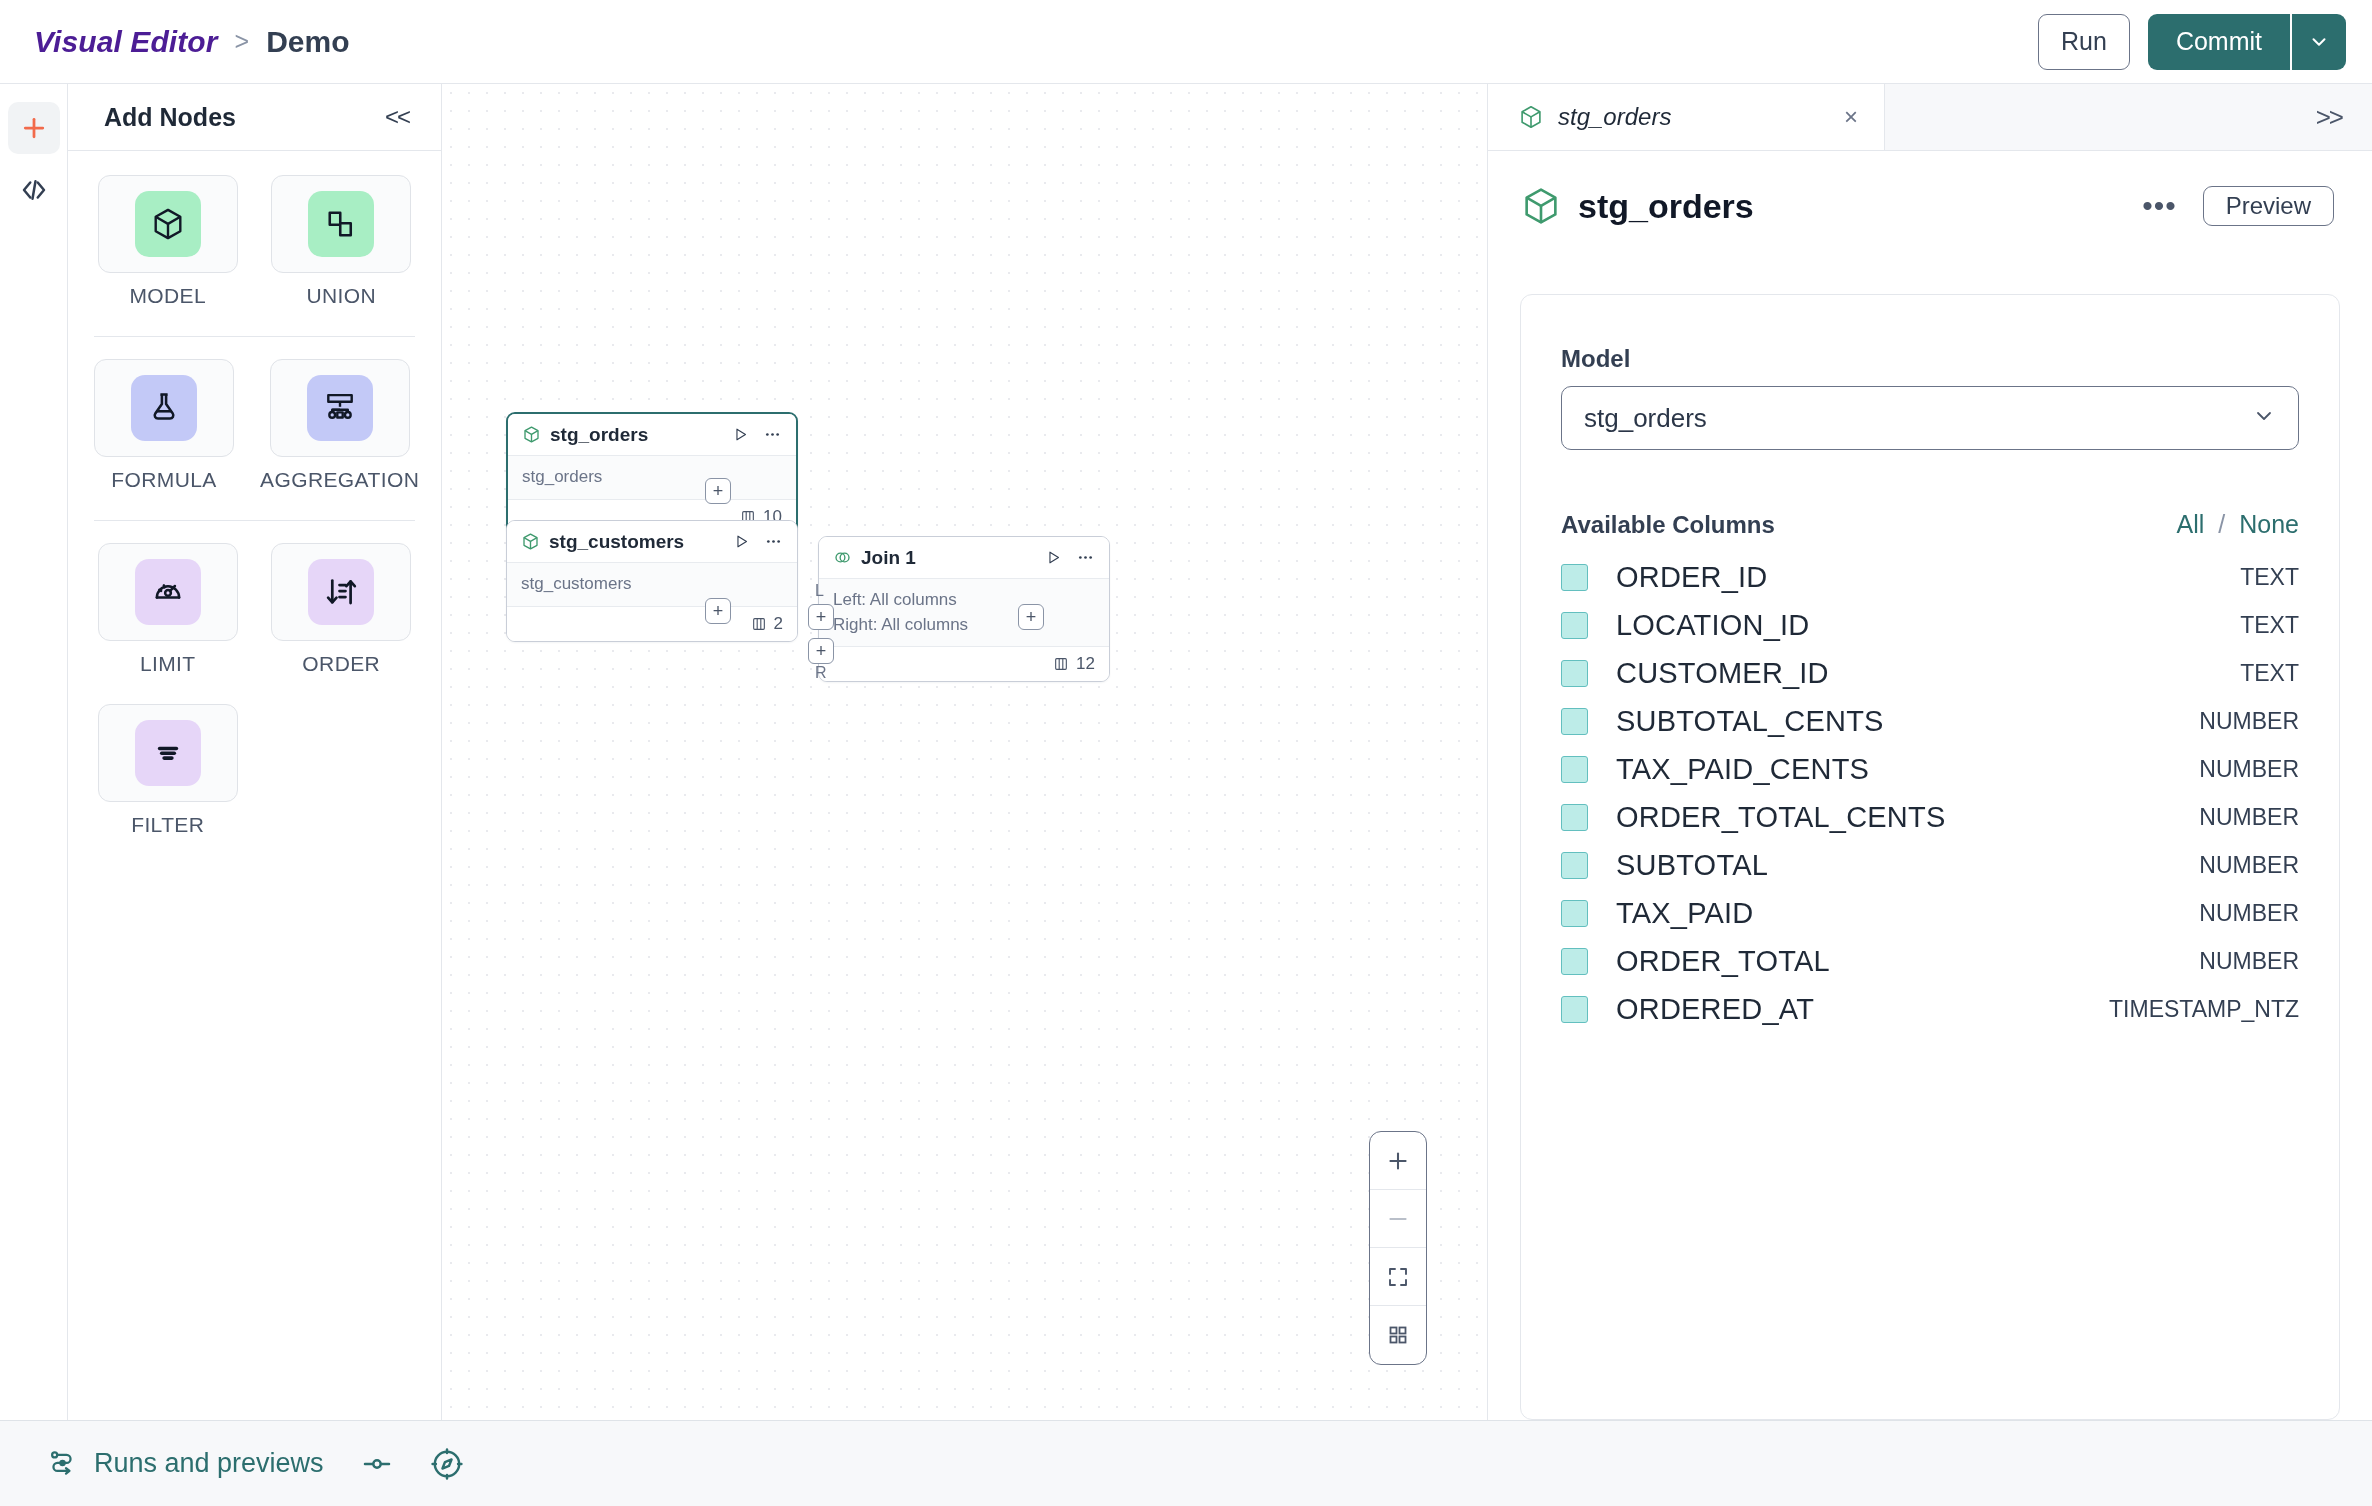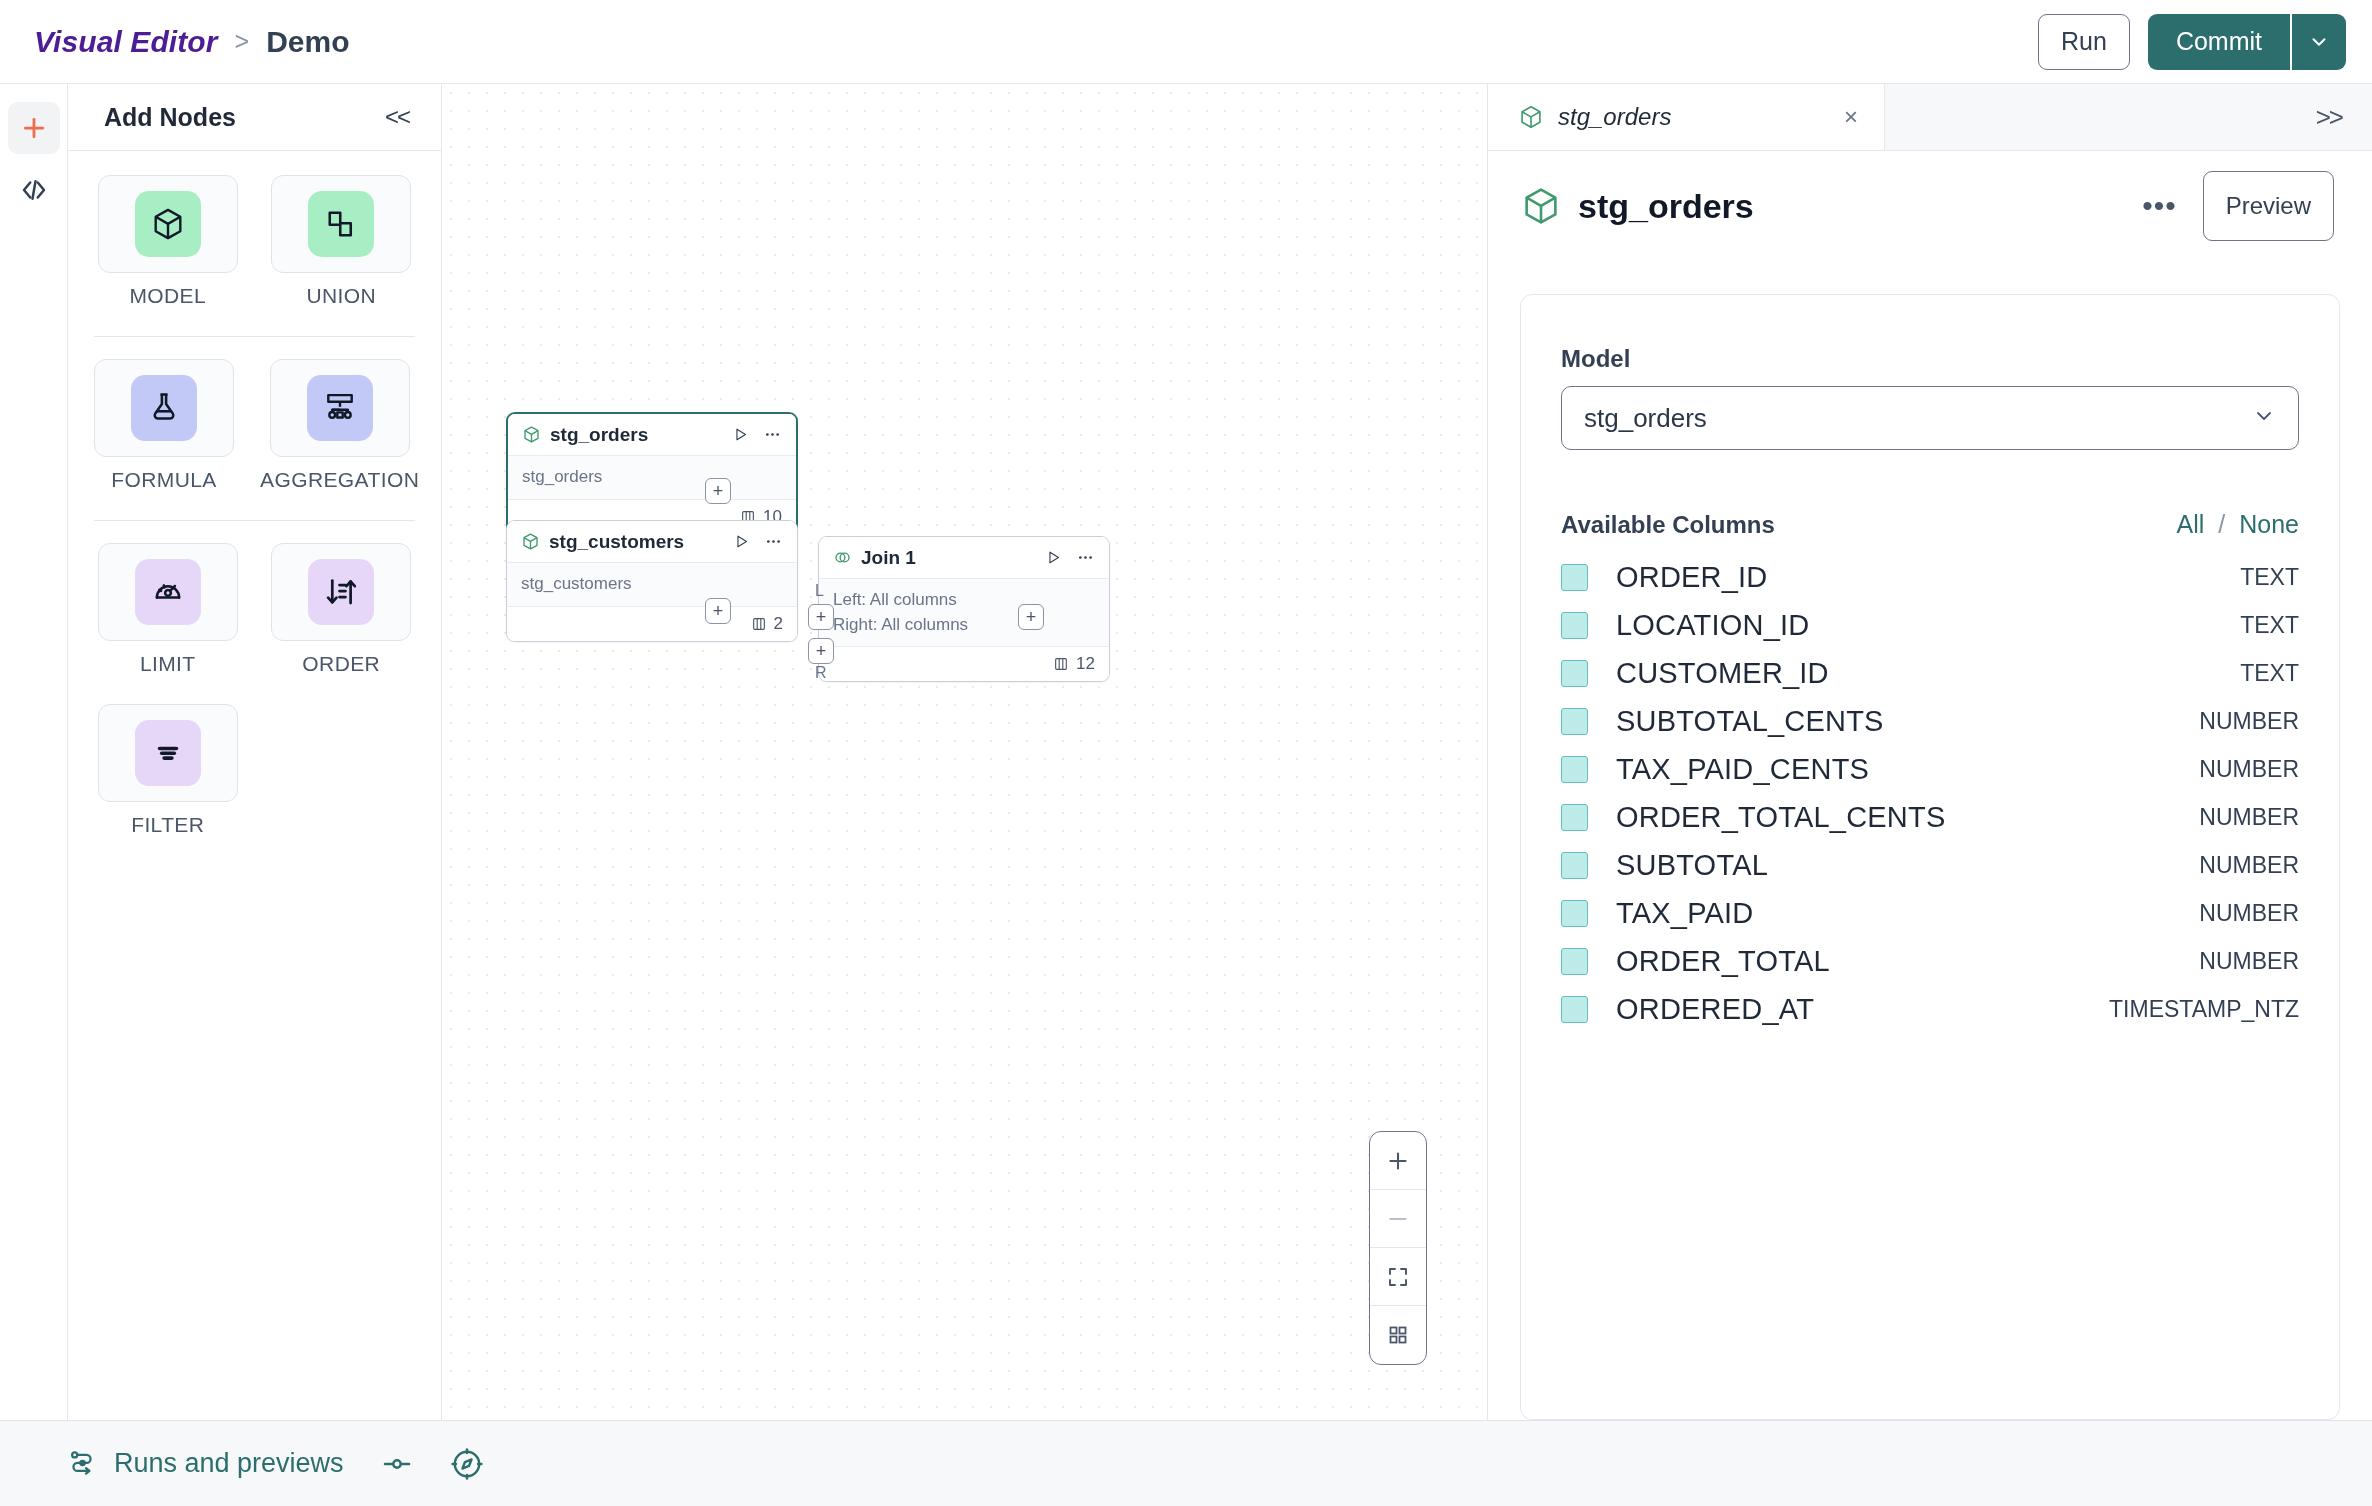--- a/index.html
+++ b/index.html
@@ -169,21 +169,21 @@
   .expand-icon { font-size: 26px; color: #4b5669; cursor: pointer; letter-spacing: -2px; }
 
   .panel-head {
     height: 110px; flex: 0 0 110px; display: flex; align-items: center;
     padding: 0 38px 0 32px;
   }
   .panel-title { font-size: 34px; font-weight: bold; color: #111827; margin-left: 16px; }
   .panel-head-actions { margin-left: auto; display: flex; align-items: center; gap: 26px; }
   .kebab { font-size: 30px; color: #4b5669; cursor: pointer; letter-spacing: 1px; line-height: .6; }
   .btn-preview {
-    height: 70px; padding: 0 22px; border: 1px solid #6b7488; border-radius: 9px;
+    height: 40px; padding: 0 22px; border: 1px solid #6b7488; border-radius: 9px;
     background: #fff; font-size: 24px; color: #333f52; display: flex; align-items: center;
     cursor: pointer; font-family: inherit; text-align: center;
   }
 
   .panel-card {
     margin: 33px 32px 0 32px; border: 1px solid #e4e7ec; border-radius: 12px;
     flex: 1; min-height: 0; overflow: hidden; padding: 50px 40px 0 40px;
   }
   .field-label { font-size: 24px; font-weight: bold; color: #333f52; margin-bottom: 13px; }
   .select {
@@ -207,21 +207,21 @@
     width: 27px; height: 27px; border: 1px solid #63bfbf; border-radius: 3px;
     background: #bdece8; flex: 0 0 27px;
   }
   .col-name { font-size: 29px; color: #1f2937; margin-left: 28px; letter-spacing: .2px; }
   .col-type { margin-left: auto; font-size: 23px; color: #333f52; }
 
   
   .bottombar {
     height: 86px; flex: 0 0 86px; background: #f7f8fa;
     border-top: 1px solid #dfe3e8;
-    display: flex; align-items: center; padding-left: 66px; gap: 36px;
+    display: flex; align-items: center; padding-left: 46px; gap: 36px;
   }
   .runs-btn { display: flex; align-items: center; gap: 16px; cursor: pointer; }
   .runs-label { font-size: 27px; color: #2c6e6e; }
   .bottom-icon { cursor: pointer; display: flex; align-items: center; }
   .bottom-right-fill { flex: 1; }
 </style>
 </head>
 <body>
 
 <div class="app">

